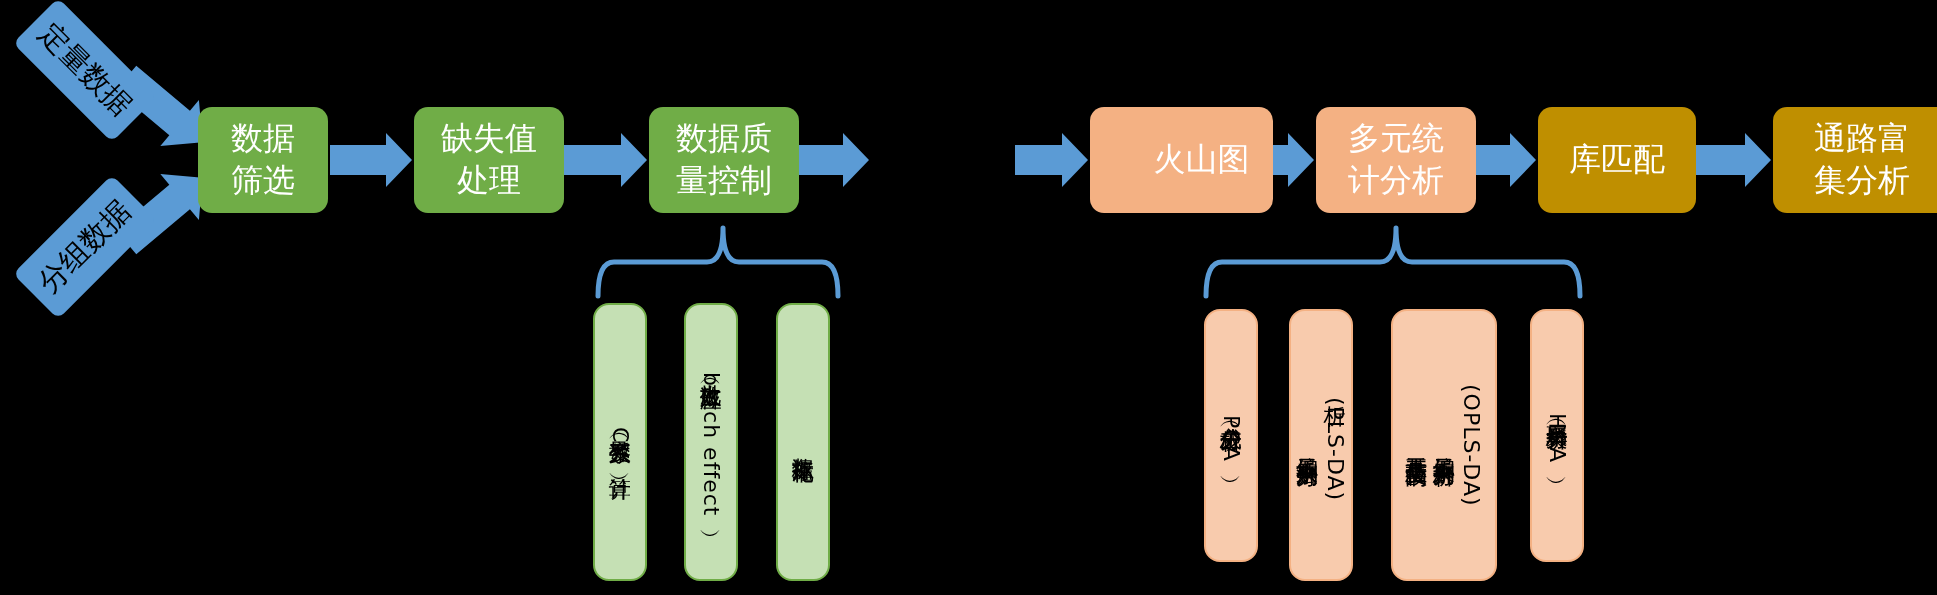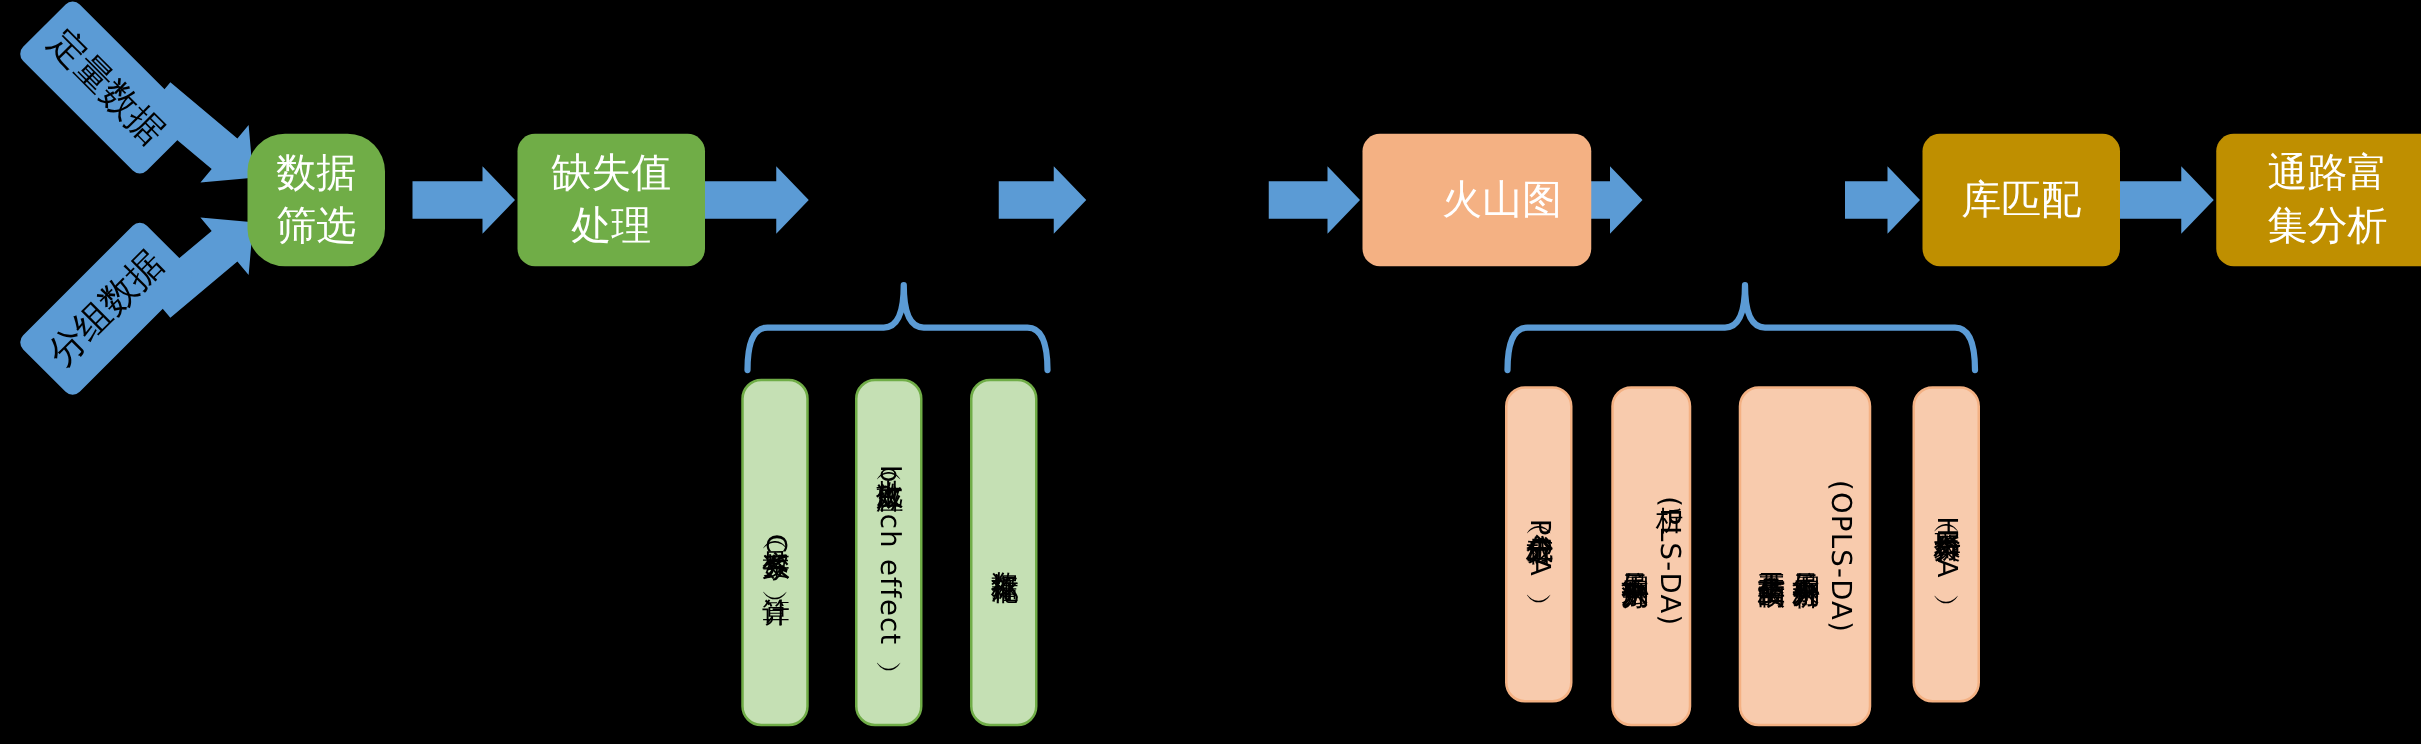--- a/index.html
+++ b/index.html
@@ -84,25 +84,29 @@
     <path d="M 1206,296 Q 1206,262 1222,262 L 1380,262 Q 1396,262 1396,228 Q 1396,262 1412,262 L 1564,262 Q 1580,262 1580,296" fill="none" stroke="#5B9BD5" stroke-width="5" stroke-linecap="round" stroke-linejoin="round"></path>
   </svg>
 
   <div class="diamond d-top">
     <span>定量数据</span>
   </div>
   <div class="diamond d-bottom">
     <span>分组数据</span>
   </div>
 
-  <div class="box step green" style="left:198px;width:110px;border-radius:30px;">数据
+  <div class="box step green" style="left:198px;width:130px;">数据
 筛选</div>
   <div class="box step green" style="left:414px;width:150px;text-align:center;">缺失值
 处理</div>
+  <div class="box step green" style="left:649px;width:150px;">数据质
+量控制</div>
   <div class="box step orange" style="left:1090px;width:183px;padding-left:40px;">火山图</div>
+  <div class="box step orange" style="left:1316px;width:160px;">多元统
+计分析</div>
   <div class="box step gold" style="left:1538px;width:158px;">库匹配</div>
   <div class="box step gold" style="left:1773px;width:178px;">通路富
 集分析</div>
 
   <div class="vbox subgreen" style="left:593px;top:303px;width:54px;height:278px;">
     <span class="vtext">变异系数（CV）计算</span>
   </div>
   <div class="vbox subgreen" style="left:684px;top:303px;width:54px;height:278px;">
     <span class="vtext">批次效应（batch effect）</span>
   </div>

